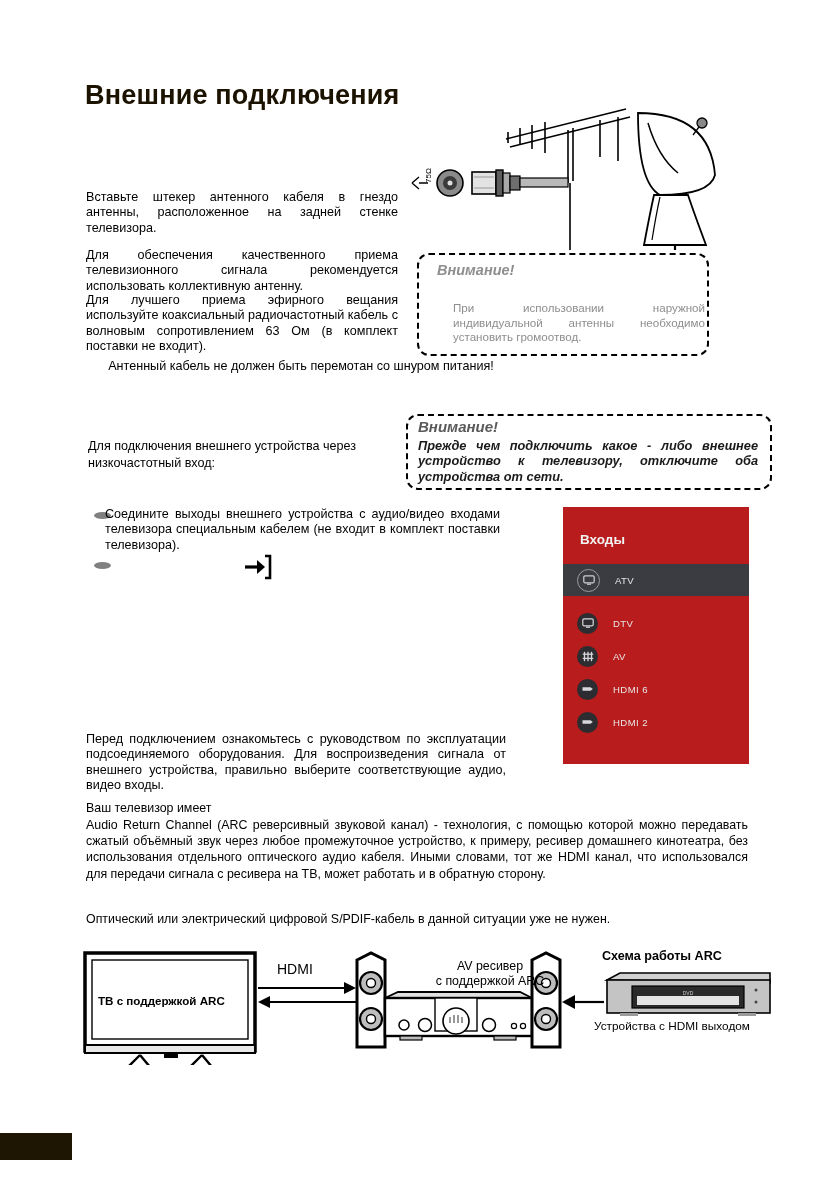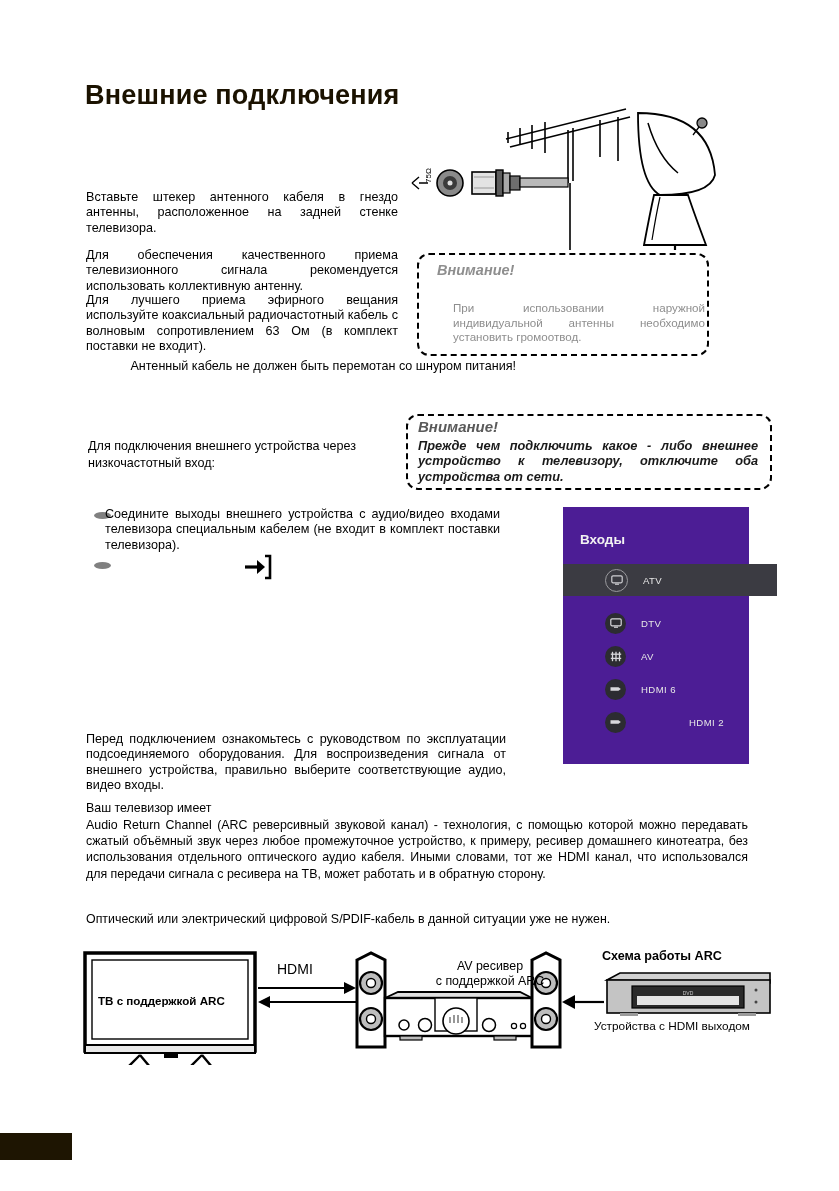--- a/index.html
+++ b/index.html
@@ -15,21 +15,21 @@
     font-size:27px;font-weight:bold;letter-spacing:.2px;color:#1b1200;
   }
   
   .body-text{
     font-size:12.6px;line-height:15.4px;text-align:justify;color:#000;
   }
   .body-text.narrow{font-size:12.4px;line-height:16.2px;}
   #para-antenna-1{left:86px;top:190px;width:312px;}
   #para-antenna-2{left:86px;top:248px;width:312px;}
   #para-antenna-3{left:86px;top:293px;width:312px;}
-  #para-antenna-4{left:86px;top:359px;width:430px;text-align:right;}
+  #para-antenna-4{left:86px;top:359px;width:430px;text-align:center;}
   #para-lowfreq{left:88px;top:438px;width:300px;text-align:left;line-height:17px;}
   #para-connect{left:105px;top:507px;width:395px;}
   #para-manual{left:86px;top:732px;width:420px;}
   #arc-lead{left:86px;top:800px;width:660px;text-align:left;}
   #arc-para{left:86px;top:817px;width:662px;}
   #arc-para2{left:86px;top:911px;width:662px;text-align:left;}
 
   
   .bullet-oval{
     width:17px;height:7px;border-radius:50%/50%;background:#808080;
@@ -56,27 +56,27 @@
   #warn-title-2{
     left:418px;top:418px;font-size:15px;font-style:italic;font-weight:bold;color:#5a5a5a;
   }
   #warn-text-2{
     left:418px;top:438px;width:340px;font-size:12.8px;line-height:15.4px;
     font-style:italic;font-weight:bold;color:#1a1a1a;text-align:justify;
   }
 
   
   #input-menu{
-    left:563px;top:507px;width:186px;height:257px;background:#4c1d95;
+    left:563px;top:507px;width:186px;height:257px;background:#b91c1c;
   }
   #input-menu-title{
     position:absolute;left:17px;top:25px;font-size:13.5px;font-weight:bold;color:#f2f2f2;
   }
   .menu-item{
-    position:absolute;left:0;width:186px;height:32px;display:flex;align-items:center;padding-left:28px;
+    position:absolute;left:0;width:186px;height:32px;display:flex;align-items:center;
   }
   .menu-item.selected{background:#3b3b42;}
   .menu-icon{
     width:21px;height:21px;border-radius:50%;margin-left:14px;
     display:flex;align-items:center;justify-content:center;
     background:#2c2c31;flex:none;
   }
   .menu-icon.ring{background:transparent;border:1px solid #9a9a9e;}
   .menu-label{
     margin-left:15px;font-size:9.6px;color:#e6e6e6;letter-spacing:.4px;
@@ -226,21 +226,21 @@
 
   <div class="menu-item" style="top:166px;">
     <span class="menu-icon">
       <svg width="13" height="8" viewBox="0 0 13 8">
           <path d="M1.5 2.2 H9.5 L11.8 4 L9.5 5.8 H1.5 Z" fill="#d8d8dc"></path>
         </svg>
     </span>
     <span class="menu-label">HDMI 6</span>
   </div>
 
-  <div class="menu-item" style="top:199px;gap:48px;">
+  <div class="menu-item" style="top:199px;">
     <span class="menu-icon">
       <svg width="13" height="8" viewBox="0 0 13 8">
           <path d="M1.5 2.2 H9.5 L11.8 4 L9.5 5.8 H1.5 Z" fill="#d8d8dc"></path>
         </svg>
     </span>
     <span class="menu-label">HDMI 2</span>
   </div>
 </div>
 
 <div class="abs body-text" id="para-manual">Перед подключением ознакомьтесь с руководством по эксплуатации подсоединяемого оборудования. Для воспроизведения сигнала от внешнего устройства, правильно выберите соответствующие аудио, видео входы.</div>

